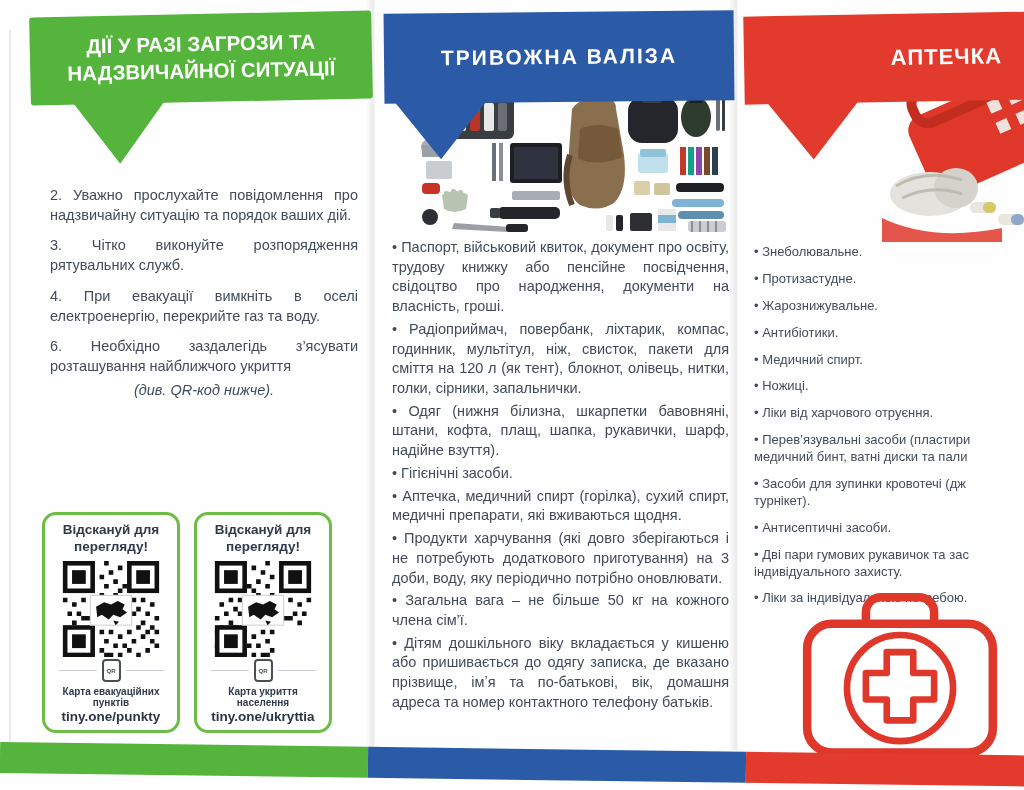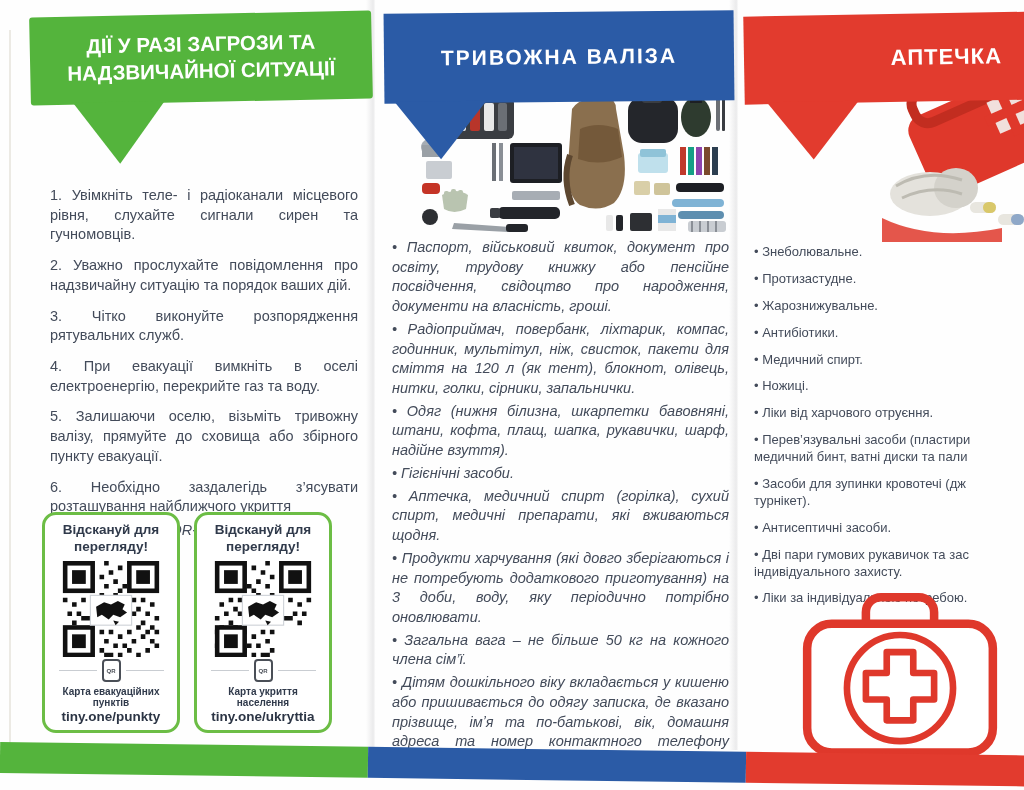--- a/index.html
+++ b/index.html
@@ -41,21 +41,21 @@
   .qr-scan{font-weight:bold;font-size:13.5px;line-height:1.25;color:#303a4b;text-align:center;}
   .qr-img{margin-top:5px;}
   .qr-divider{display:flex;align-items:center;gap:5px;margin-top:2px;}
   .qr-divider .line{width:38px;height:1px;background:#c9cdd2;}
   .qr-device{width:15px;height:19px;border:2px solid #4a4f57;border-radius:4px;display:flex;align-items:center;justify-content:center;
              font-size:6px;font-weight:bold;color:#4a4f57;}
   .qr-caption{font-weight:bold;font-size:10px;color:#303a4b;margin-top:4px;text-align:center;}
   .qr-url{font-weight:bold;font-size:13.5px;color:#2c3545;margin-top:1px;}
 
   
-  .mid-list{position:absolute;top:238px;left:8px;right:7px;font-size:14.5px;line-height:1.36;text-align:justify;font-style:italic;}
+  .mid-list{position:absolute;top:238px;left:8px;right:7px;font-size:14.5px;line-height:1.36;text-align:justify;}
   .mid-list .item{margin-bottom:3px;}
   .bullet::before{content:"• ";}
 
   
   .right-list{position:absolute;top:244px;left:10px;right:0;font-size:13px;line-height:1.3;}
   .right-list .item{margin-bottom:10px;white-space:normal;}
 
   
   .bottom-bar{position:absolute;left:0;top:742px;width:1034px;height:31px;display:flex;
               transform:rotate(0.75deg);transform-origin:0 50%;}
@@ -72,25 +72,23 @@
 <div class="page">
   <div class="edge-left"></div>
 
   <div class="panel" id="panel-left">
     <div class="hdr-wrap" style="top:14px;left:18px;right:2px;transform:rotate(-1.2deg);">
       <div class="hdr hdr-green">ДІЇ У РАЗІ ЗАГРОЗИ ТА НАДЗВИЧАЙНОЇ СИТУАЦІЇ</div>
       <div class="arrow arrow-green"></div>
     </div>
 
     <div class="num-list">
-      <div class="item">1. Увімкніть теле- і радіоканали місцевого рівня, слухайте сигнали сирен та гучномовців.</div>
       <div class="item">2. Уважно прослухайте повідомлення про надзвичайну ситуацію та порядок ваших дій.</div>
       <div class="item">3. Чітко виконуйте розпорядження рятувальних служб.</div>
       <div class="item">4. При евакуації вимкніть в оселі електроенергію, перекрийте газ та воду.</div>
-      <div class="item">5. Залишаючи оселю, візьміть тривожну валізу, прямуйте до сховища або збірного пункту евакуації.</div>
       <div class="item" style="margin-bottom:4px;">6. Необхідно заздалегідь з’ясувати розташування найближчого укриття</div>
       <div class="qr-note">(див. QR-код нижче).</div>
     </div>
 
     <div class="qr-row">
 
       <div class="qr-card">
         <div class="qr-scan">Відскануй для перегляду!</div>
         <svg class="qr-img" width="104" height="104" viewBox="0 0 84 84">
           <defs>

